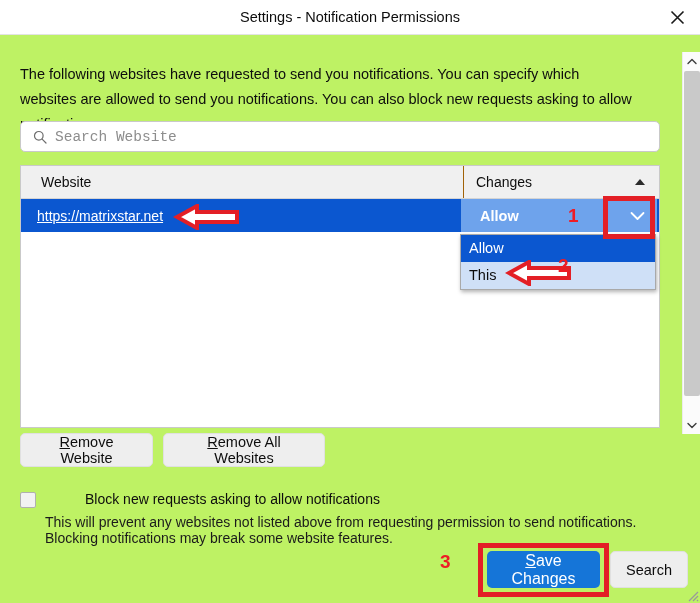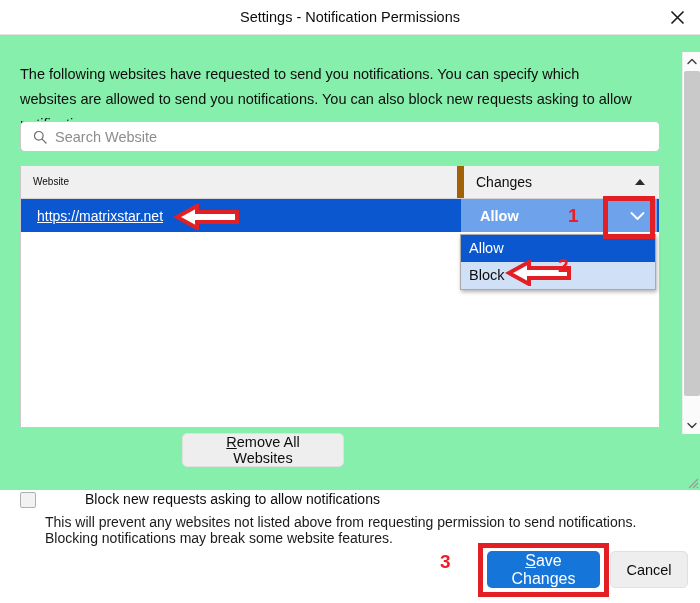--- a/index.html
+++ b/index.html
@@ -7,22 +7,22 @@
     margin: 0; padding: 0;
     width: 700px; height: 603px;
     overflow: hidden;
     background: #ffffff;
     font-family: "Liberation Sans", sans-serif;
     -webkit-font-smoothing: antialiased;
   }
 
   #root {
     position: relative;
-    width: 700px; height: 490px;
-    background: #86efac;
+    width: 700px; height: 603px;
+    background: #bef264;
   }
 
   
   .titlebar {
     position: absolute; left: 0; top: 0;
     width: 700px; height: 35px;
     background: #ffffff;
     border-bottom: 1px solid #e3e3e3;
   }
   .titlebar-text {
@@ -60,21 +60,21 @@
     display: flex; align-items: center;
   }
   .search-icon {
     width: 26px; height: 100%;
     display: flex; align-items: center; justify-content: center;
     margin-left: 6px;
     flex: 0 0 auto;
   }
   .search-input {
     border: 0; outline: 0; background: transparent;
-    font-family: Liberation Sans, sans-serif;
+    font-family: Liberation Mono, monospace;
     font-size: 14.5px;
     color: #0d0d0d;
     width: 580px;
     padding: 0; margin-left: 2px;
   }
   .search-input::placeholder { color: #8d8d8d; opacity: 1; }
 
   
   .table {
     position: absolute; left: 20px; top: 165px;
@@ -86,23 +86,23 @@
   .thead {
     position: absolute; left: 0; top: 0;
     width: 100%; height: 33px;
     background: #f0f0f0;
     border-bottom: 1px solid #d4d4d4;
   }
   .th-website {
     position: absolute; left: 0; top: 0;
     width: 443px; height: 32px;
     line-height: 32px;
-    padding-left: 12px;
-    font-size: 10px; color: #0d0d0d;
-    border-right: 7px solid #a16207;
+    padding-left: 20px;
+    font-size: 14px; color: #0d0d0d;
+    border-right: 1px solid #a16207;
   }
   .th-status {
     position: absolute; left: 443px; top: 0;
     right: 0; height: 32px;
     line-height: 32px;
     padding-left: 12px;
     font-size: 14px; color: #0d0d0d;
   }
   .sort-arrow {
     position: absolute; right: 14px; top: 13px;
@@ -204,21 +204,20 @@
     cursor: default;
     padding: 0 16px;
   }
   .btn-remove {
     position: absolute; left: 20px; top: 433px;
     width: 133px;
   }
   .btn-remove-all {
     position: absolute; left: 163px; top: 433px;
     width: 162px;
-    margin-left: 19px;
   }
   u { text-decoration: underline; }
 
   
   .cb-row {
     position: absolute; left: 20px; top: 491px;
     display: flex; align-items: flex-start; gap: 40px;
   }
   .checkbox {
     width: 16px; height: 16px;
@@ -345,44 +344,45 @@
               <path d="M1.5 2 L7.5 8 L13.5 2" stroke="#ffffff" stroke-width="1.8" fill="none" stroke-linecap="round" stroke-linejoin="round"></path>
             </svg>
           </div>
         </div>
       </div>
     </div>
   </div>
 
   <div class="dropdown">
     <div class="dd-item selected">Allow</div>
-    <div class="dd-item">Block</div>
+    <div class="dd-item">This</div>
   </div>
 
   <svg class="arrow-svg" style="left:505px; top:260px; width:68px; height:26px;" viewBox="0 0 68 26">
     <path d="M4,13 L24,2 L24,8 L64,8 L64,18 L24,18 L24,24 Z" fill="#ffffff" stroke="#e31f26" stroke-width="4" stroke-linejoin="miter"></path>
   </svg>
 
   <div class="red-box" style="left:603px; top:196px; width:52px; height:43px;"></div>
   <div class="red-box" style="left:478px; top:543px; width:131px; height:54px;"></div>
 
   <div class="marker" style="left:568px; top:205px;">1</div>
   <div class="marker" style="left:558px; top:255px;">2</div>
   <div class="marker" style="left:440px; top:551px;">3</div>
 
+  <button class="btn btn-remove"><u>R</u>emove Website</button>
   <button class="btn btn-remove-all"><u>R</u>emove All Websites</button>
 
   <div class="cb-row">
     <div class="checkbox"></div>
     <div class="cb-label">Block new requests asking to allow notifications</div>
   </div>
   <div class="cb-help">This will prevent any websites not listed above from requesting permission to send notifications. Blocking notifications may break some website features.</div>
 
   <button class="btn-save"><u>S</u>ave Changes</button>
-  <button class="btn-cancel">Cancel</button>
+  <button class="btn-cancel">Search</button>
 
   <div class="scrollbar">
     <div class="sb-arrow up">
       <svg width="10" height="7" viewBox="0 0 10 7">
         <path d="M1 5.5 L5 1.5 L9 5.5" stroke="#3c3c3c" stroke-width="1.4" fill="none" stroke-linecap="round" stroke-linejoin="round"></path>
       </svg>
     </div>
     <div class="sb-thumb"></div>
     <div class="sb-arrow down">
       <svg width="10" height="7" viewBox="0 0 10 7">

